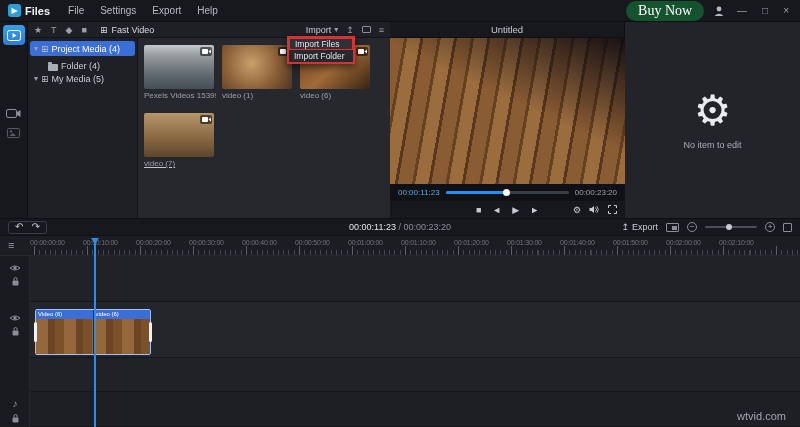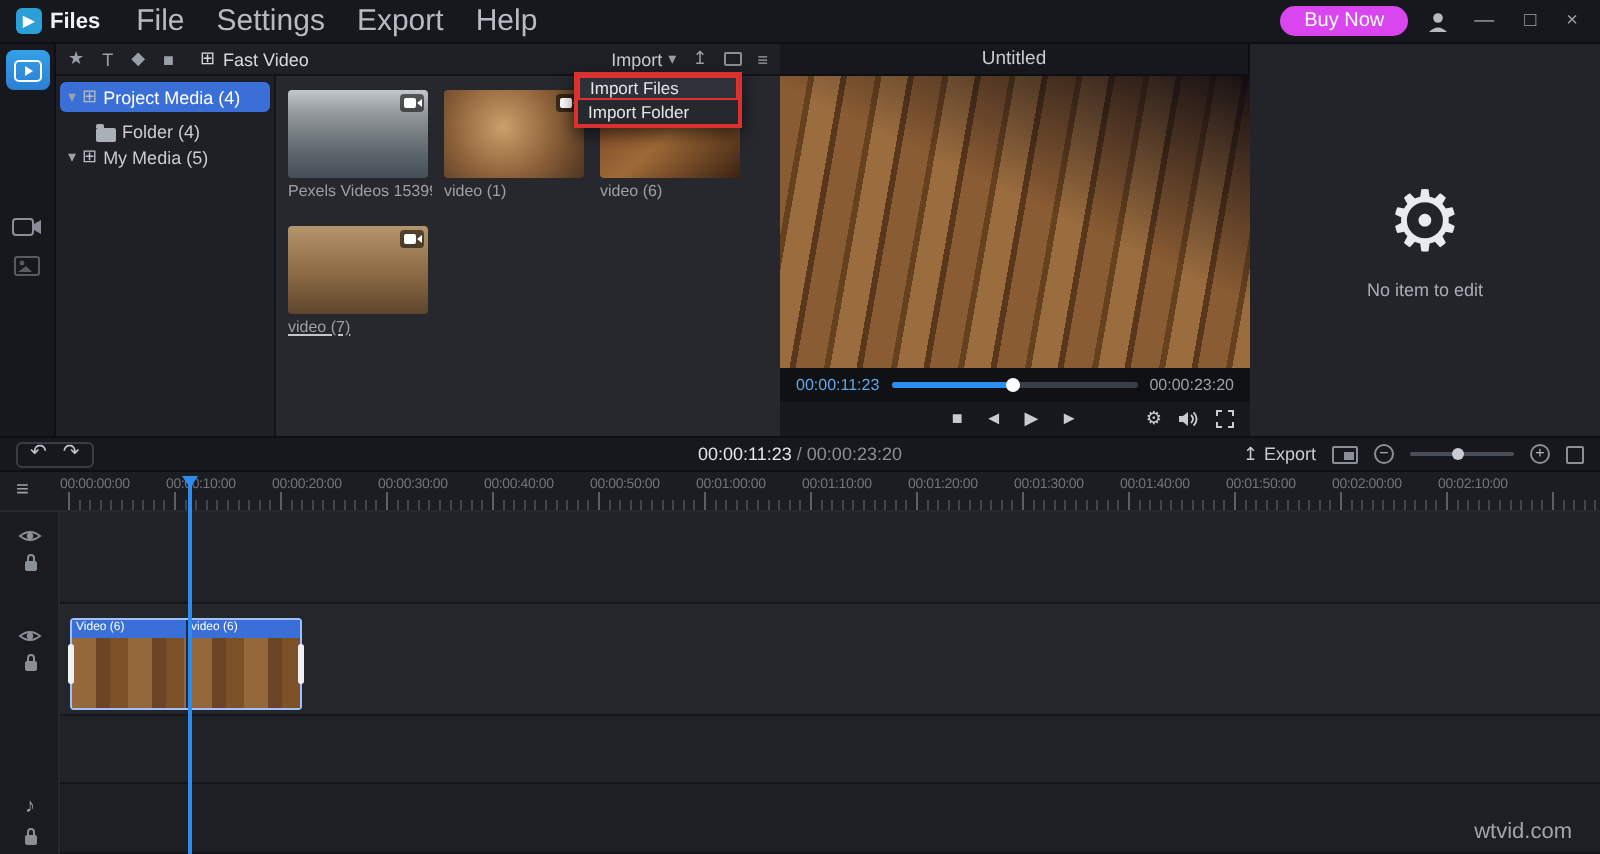--- a/index.html
+++ b/index.html
@@ -5,23 +5,23 @@
   * { margin:0; padding:0; box-sizing:border-box; }
   html,body { background:#000; }
   body { font-family:"Liberation Sans","DejaVu Sans",sans-serif; }
   #app { position:relative; width:800px; height:427px; background:#1b1d22; overflow:hidden; color:#c2c6cc; }
 
   
   .topbar { position:absolute; left:0; top:0; width:800px; height:22px; background:#17181d; display:flex; align-items:center; padding:0 8px; border-bottom:1px solid #0e0f12; }
   .logo { display:flex; align-items:center; gap:4px; margin-right:10px; }
   .logo-mark { width:13px; height:13px; background:#2b9fd8; border-radius:3px; color:#fff; font-size:8px; display:flex; align-items:center; justify-content:center; }
   .logo-text { color:#f0f2f5; font-size:11px; font-weight:bold; }
-  .menu-item { padding:0 8px; font-size:15px; color:#b6bac2; }
+  .menu-item { padding:0 8px; font-size:10px; color:#b6bac2; }
   .topbar-right { margin-left:auto; display:flex; align-items:center; gap:9px; }
-  .buy-btn { background:#d946ef; color:#fff; font-size:10px; border-radius:10px; padding:2px 12px; }
+  .buy-btn { background:#14532d; color:#fff; font-size:14px; border-radius:10px; padding:2px 12px;font-family:Liberation Serif, serif; }
   .win-ctl { color:#9aa0a8; font-size:10px; padding:0 3px; }
 
   
   .toolstrip { position:absolute; left:0; top:22px; width:28px; height:196px; background:#17181d; border-right:1px solid #0e0f12; display:flex; flex-direction:column; align-items:center; }
   .media-btn { width:22px; height:20px; margin-top:3px; background:linear-gradient(180deg,#35a0e8,#2b7fd4); border-radius:4px; display:flex; align-items:center; justify-content:center; }
   .strip-ico { margin-top:10px; color:#8a8e96; }
   .strip-ico.first-gap { margin-top:62px; }
 
   
   .media-header { position:absolute; left:28px; top:22px; width:362px; height:16px; background:#1e2026; border-bottom:1px solid #121316; display:flex; align-items:center; padding:0 6px; gap:9px; font-size:9px; }
@@ -47,21 +47,21 @@
   .card .thumb { position:relative; width:70px; height:44px; border-radius:2px; overflow:hidden; }
   .card .name { margin-top:2px; font-size:8px; color:#9aa0a6; white-space:nowrap; overflow:hidden; }
   .badge { position:absolute; top:2px; right:2px; width:12px; height:9px; background:rgba(0,0,0,0.55); border-radius:2px; display:flex; align-items:center; justify-content:center; }
   .t1 { background:linear-gradient(180deg,#c2c8cd 0%,#9aa0a0 22%,#7d8386 45%,#5e666e 70%,#454d56 100%); }
   .t2 { background:radial-gradient(circle at 42% 42%,#caa06a,#8a5f38 55%,#4e3420 100%); }
   .t3 { background:linear-gradient(140deg,#6e3f22,#a06a38 50%,#3a2312 100%); }
   .t4 { background:linear-gradient(180deg,#b5956a 0%,#8a6a44 55%,#5e452c 100%); }
   .c1 { left:6px; top:7px; } .c2 { left:84px; top:7px; } .c3 { left:162px; top:7px; } .c4 { left:6px; top:75px;text-decoration:underline; }
 
   
-  .import-menu { position:absolute; left:287px; top:36px; width:84px; background:#26282e; border:2px solid #d93030; box-shadow:0 3px 8px rgba(0,0,0,0.6); z-index:20; }
+  .import-menu { position:absolute; left:287px; top:36px; width:68px; background:#26282e; border:2px solid #d93030; box-shadow:0 3px 8px rgba(0,0,0,0.6); z-index:20; }
   .import-menu .mi { height:12px; display:flex; align-items:center; padding:0 5px; font-size:8.5px; color:#e2e5ea; }
   .import-menu .mi.hl { border:1px solid #e03131; background:#2f3138; }
 
   
   .preview { position:absolute; left:390px; top:22px; width:235px; height:196px; background:#101114; border-right:1px solid #0e0f12; }
   .preview-header { height:16px; background:#17181d; border-bottom:1px solid #0e0f12; display:flex; align-items:center; justify-content:center; font-size:9.5px; color:#c8ccd2;text-align:right; }
   .preview-video { position:absolute; left:0; top:16px; width:235px; height:146px; background:#000; overflow:hidden; }
   .video-frame { position:absolute; inset:0;
     background:
       linear-gradient(205deg, rgba(12,9,16,0.92) 0%, rgba(12,9,16,0.35) 28%, rgba(12,9,16,0) 45%),

